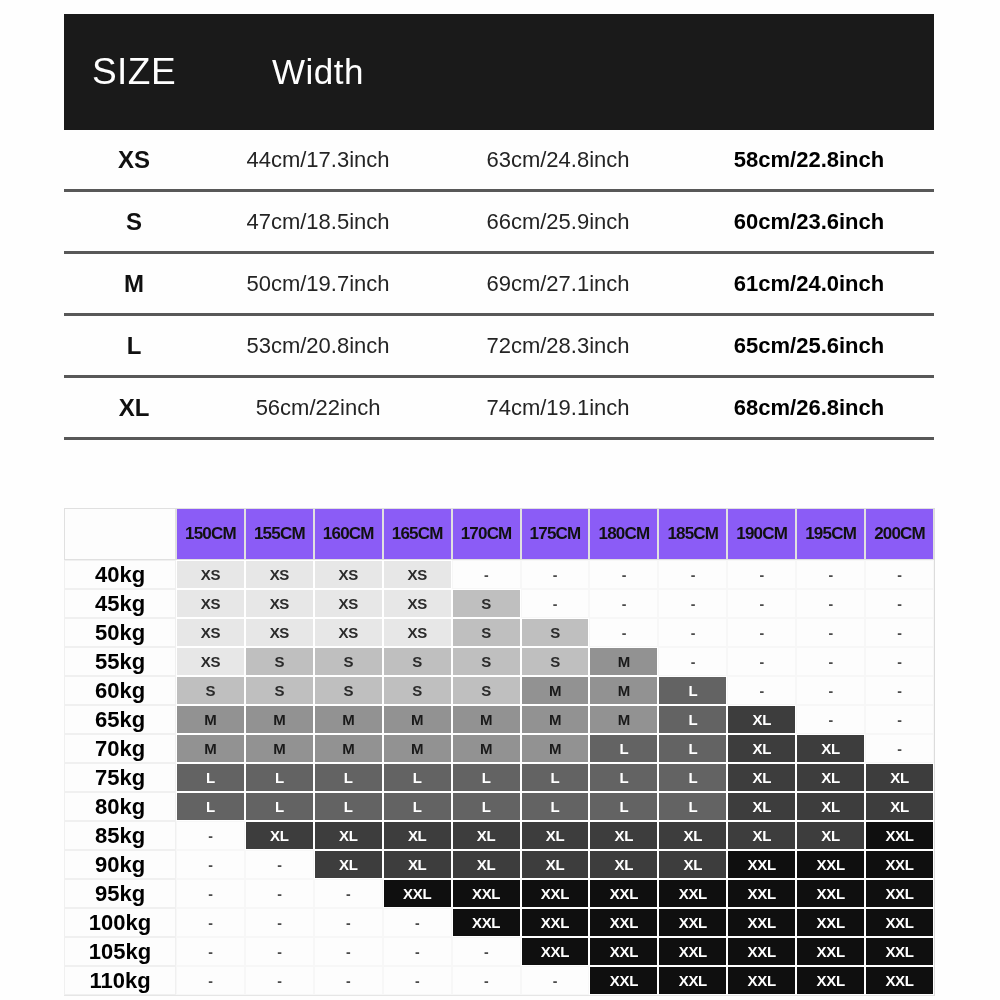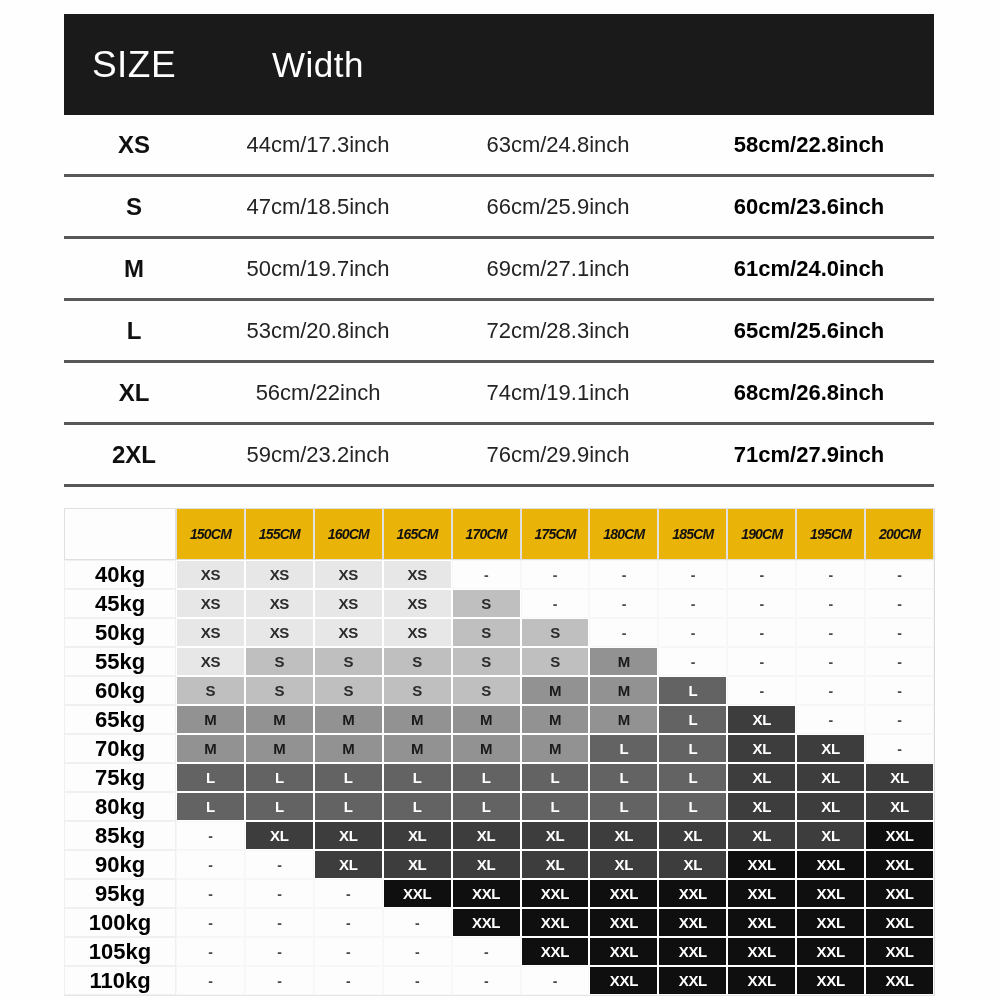--- a/index.html
+++ b/index.html
@@ -3,21 +3,21 @@
 <meta charset="utf-8">
 <title>Size Chart</title>
 <style>
   html,body{margin:0;padding:0;background:#ffffff;}
   body{width:1000px;height:1000px;font-family:"Liberation Sans",sans-serif;overflow:hidden;}
   .page{position:relative;width:1000px;height:1000px;background:#fefefe;}
 
   
   .size-table{position:absolute;left:64px;top:14px;width:870px;}
   .size-header{
-    height:101px;background:#1a1a1a;color:#fff;
+    height:116px;background:#1a1a1a;color:#fff;
     display:grid;grid-template-columns:140px 228px 252px 250px;
     align-items:center;justify-items:center;
     font-size:35px;letter-spacing:0.5px;
   }
   .size-header .hd-size{font-size:37px;}
   .size-row{
     display:grid;grid-template-columns:140px 228px 252px 250px;
     align-items:center;justify-items:center;
     height:59px;border-bottom:3px solid #585858;
   }
@@ -28,22 +28,22 @@
   
   .matrix{
     position:absolute;left:64px;top:508px;width:870px;
     display:grid;grid-template-columns:112px repeat(11,1fr);
     grid-template-rows:52px repeat(15,29px);
     border-right:1px solid #dcdcdc;border-bottom:1px solid #e6e6e6;
   }
   .mx{display:flex;align-items:center;justify-content:center;box-sizing:border-box;}
   .mx-corner{background:#fdfdfd;border:1px solid #e0e0e0;}
   .mx-h{
-    font-weight:bold;font-size:14px;letter-spacing:-0.8px;color:#111;
-    background:#eab308;border:1px solid #e0e0e0;font-style:italic;
+    font-weight:bold;font-size:17px;letter-spacing:-0.8px;color:#111;
+    background:#8b5cf6;border:1px solid #e0e0e0;
   }
   .mx-w{font-weight:bold;font-size:22px;color:#000;background:#fdfdfd;border:1px solid #f0f0f0;}
   .mx-c{font-weight:bold;font-size:15px;letter-spacing:-0.3px;border:1px solid #ffffff;}
   .mx-empty{background:#fdfdfd;border:1px solid #f7f7f7;font-size:14px;color:#4a4a4a;}
 </style>
 </head>
 <body>
 
 <div class="page">
 
@@ -75,26 +75,20 @@
           <span class="sz">L</span>
           <span class="val">53cm/20.8inch</span>
           <span class="val">72cm/28.3inch</span>
           <span class="val sleeve">65cm/25.6inch</span>
         </div>
         <div class="size-row" style="border-bottom-color: rgb(88, 88, 88);">
           <span class="sz">XL</span>
           <span class="val">56cm/22inch</span>
           <span class="val">74cm/19.1inch</span>
           <span class="val sleeve">68cm/26.8inch</span>
-        </div>
-        <div class="size-row" style="border-bottom-color: rgb(88, 88, 88);">
-          <span class="sz">2XL</span>
-          <span class="val">59cm/23.2inch</span>
-          <span class="val">76cm/29.9inch</span>
-          <span class="val sleeve">71cm/27.9inch</span>
         </div>
       </div>
   </div>
 
   <div class="matrix" id="matrix">
       <div class="mx mx-corner"></div>
       <div class="mx mx-h">150CM</div>
       <div class="mx mx-h">155CM</div>
       <div class="mx mx-h">160CM</div>
       <div class="mx mx-h">165CM</div>

